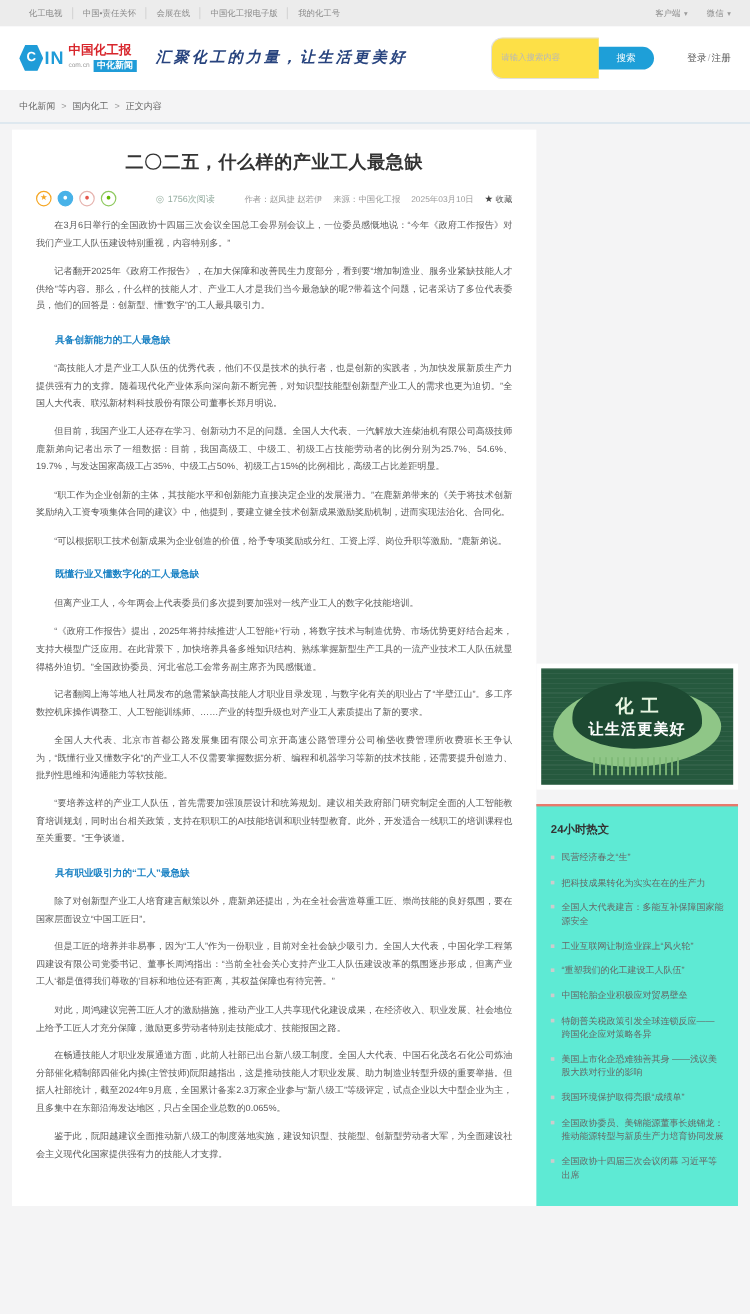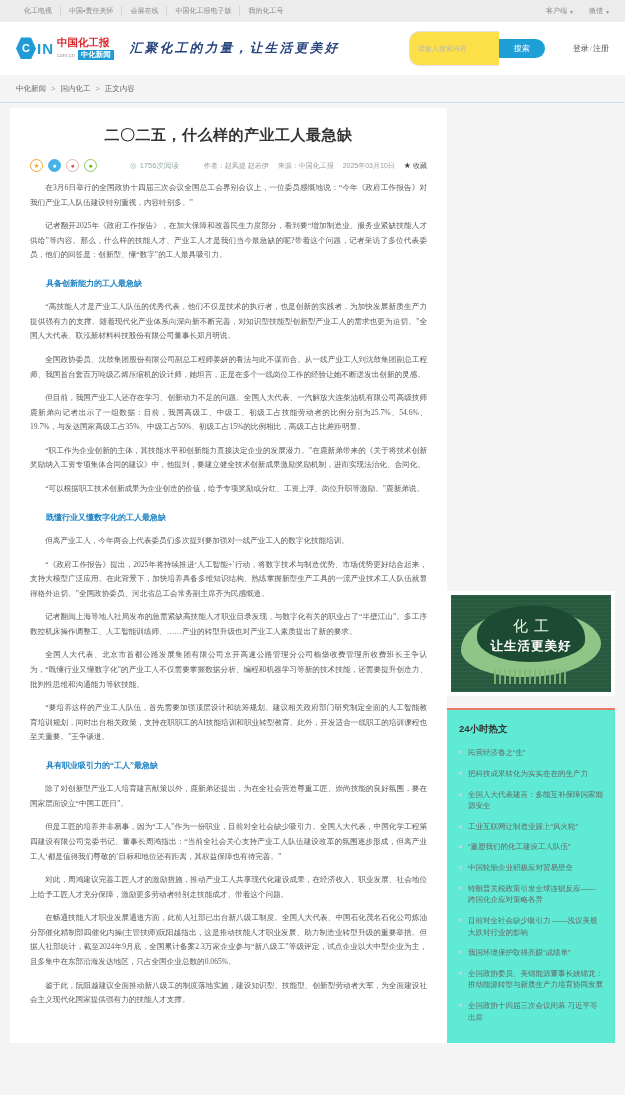--- a/index.html
+++ b/index.html
@@ -46,30 +46,30 @@
   .title{font-size:15px;font-weight:bold;color:#333;text-align:center;margin:6px 0 14px;letter-spacing:.5px;}
   .meta-row{display:flex;align-items:center;justify-content:space-between;margin-bottom:6px;}
   .share{display:flex;align-items:center;gap:5px;}
   .sicon{width:13px;height:13px;border-radius:50%;display:flex;align-items:center;justify-content:center;font-size:7px;cursor:pointer;line-height:1;}
   .views{display:flex;align-items:center;gap:3px;font-size:7.5px;color:#93ac9f;margin-left:8px;}
   .views .eye{font-size:8px;color:#a3b8ab;}
   .meta-right{font-size:7px;color:#999;display:flex;align-items:center;gap:9px;white-space:nowrap;}
   .fav{display:flex;align-items:center;gap:2px;color:#555;cursor:pointer;}
   .fav-star{font-size:8px;color:#444;}
   .article-body{margin-top:6px;}
-  .blk{font-size:7.6px;color:#595959;line-height:1.92;text-align:justify;text-indent:2em;margin:9px 0;font-family:Liberation Serif, serif;}
+  .blk{font-size:7.6px;color:#595959;line-height:1.92;text-align:justify;text-indent:2em;margin:9px 0;}
   .blk.t-h{color:#1b82c4;font-weight:bold;font-size:8px;margin:13px 0 7px;cursor:pointer;}
   
   .sidebar{flex:1;display:flex;flex-direction:column;}
   .banner-card{background:#fff;padding:4px;cursor:pointer;}
   .banner{position:relative;height:97px;background:#26593e;background-image:repeating-linear-gradient(180deg,rgba(255,255,255,.05) 0 1px,transparent 1px 4px);overflow:hidden;}
   .banner::before{content:"";position:absolute;left:10px;right:10px;top:15px;bottom:15px;background:#8fc687;border-radius:48% 52% 55% 45%/60% 50% 50% 40%;}
   .banner::after{content:"";position:absolute;left:26px;right:26px;top:11px;bottom:30px;background:#1d4a32;border-radius:50% 45% 55% 50%/55% 60% 40% 45%;}
   .banner-text{position:absolute;inset:0;display:flex;flex-direction:column;align-items:center;justify-content:center;z-index:2;padding-bottom:14px;}
-  .banner-title{font-size:15px;font-weight:normal;letter-spacing:6px;color:#e9f6e2;text-indent:6px;text-shadow:0 0 1px #2a5c41;}
+  .banner-title{font-size:15px;font-weight:bold;letter-spacing:6px;color:#e9f6e2;text-indent:6px;text-shadow:0 0 1px #2a5c41;}
   .banner-sub{font-size:12.5px;font-weight:bold;color:#fff;font-family:"DejaVu Serif",serif;letter-spacing:1px;margin-top:2px;}
   .bars{position:absolute;bottom:8px;left:50%;transform:translateX(-50%);width:74px;height:15px;z-index:2;background:repeating-linear-gradient(90deg,#7fb977 0 2px,transparent 2px 5px);opacity:.9;}
   .hot-card{margin-top:12px;background:#5eead4;border-top:2px solid #e8796b;padding:11px 12px 15px;}
   .hot-title{font-size:9.5px;font-weight:bold;color:#333;margin:2px 0 7px;}
   .hot-item{display:flex;gap:6px;padding:4.5px 0;font-size:7.5px;color:#666;line-height:1.55;cursor:pointer;}
   .hot-item .dot{flex:0 0 auto;width:3px;height:3px;background:#cccccc;margin-top:4px;}
 </style>
 </head>
 <body>
 
@@ -148,34 +148,33 @@
           <span>收藏</span>
         </span>
       </div>
     </div>
 
     <div class="article-body">
         <div class="blk t-p">在3月6日举行的全国政协十四届三次会议全国总工会界别会议上，一位委员感慨地说：“今年《政府工作报告》对我们产业工人队伍建设特别重视，内容特别多。”</div>
         <div class="blk t-p">记者翻开2025年《政府工作报告》，在加大保障和改善民生力度部分，看到要“增加制造业、服务业紧缺技能人才供给”等内容。那么，什么样的技能人才、产业工人才是我们当今最急缺的呢?带着这个问题，记者采访了多位代表委员，他们的回答是：创新型、懂“数字”的工人最具吸引力。</div>
         <div class="blk t-h">具备创新能力的工人最急缺</div>
         <div class="blk t-p">“高技能人才是产业工人队伍的优秀代表，他们不仅是技术的执行者，也是创新的实践者，为加快发展新质生产力提供强有力的支撑。随着现代化产业体系向深向新不断完善，对知识型技能型创新型产业工人的需求也更为迫切。”全国人大代表、联泓新材料科技股份有限公司董事长郑月明说。</div>
-        <div class="blk t-p">全国政协委员、沈鼓集团股份有限公司副总工程师姜妍的看法与此不谋而合。从一线产业工人到沈鼓集团副总工程师、我国首台套百万吨级乙烯压缩机的设计师，她坦言，正是在多个一线岗位工作的经验让她不断迸发出创新的灵感。</div>
         <div class="blk t-p">但目前，我国产业工人还存在学习、创新动力不足的问题。全国人大代表、一汽解放大连柴油机有限公司高级技师鹿新弟向记者出示了一组数据：目前，我国高级工、中级工、初级工占技能劳动者的比例分别为25.7%、54.6%、19.7%，与发达国家高级工占35%、中级工占50%、初级工占15%的比例相比，高级工占比差距明显。</div>
         <div class="blk t-p">“职工作为企业创新的主体，其技能水平和创新能力直接决定企业的发展潜力。”在鹿新弟带来的《关于将技术创新奖励纳入工资专项集体合同的建议》中，他提到，要建立健全技术创新成果激励奖励机制，进而实现法治化、合同化。</div>
         <div class="blk t-p">“可以根据职工技术创新成果为企业创造的价值，给予专项奖励或分红、工资上浮、岗位升职等激励。”鹿新弟说。</div>
         <div class="blk t-h">既懂行业又懂数字化的工人最急缺</div>
         <div class="blk t-p">但离产业工人，今年两会上代表委员们多次提到要加强对一线产业工人的数字化技能培训。</div>
         <div class="blk t-p">“《政府工作报告》提出，2025年将持续推进‘人工智能+’行动，将数字技术与制造优势、市场优势更好结合起来，支持大模型广泛应用。在此背景下，加快培养具备多维知识结构、熟练掌握新型生产工具的一流产业技术工人队伍就显得格外迫切。”全国政协委员、河北省总工会常务副主席齐为民感慨道。</div>
         <div class="blk t-p">记者翻阅上海等地人社局发布的急需紧缺高技能人才职业目录发现，与数字化有关的职业占了“半壁江山”。多工序数控机床操作调整工、人工智能训练师、……产业的转型升级也对产业工人素质提出了新的要求。</div>
         <div class="blk t-p">全国人大代表、北京市首都公路发展集团有限公司京开高速公路管理分公司榆垡收费管理所收费班长王争认为，“既懂行业又懂数字化”的产业工人不仅需要掌握数据分析、编程和机器学习等新的技术技能，还需要提升创造力、批判性思维和沟通能力等软技能。</div>
         <div class="blk t-p">“要培养这样的产业工人队伍，首先需要加强顶层设计和统筹规划。建议相关政府部门研究制定全面的人工智能教育培训规划，同时出台相关政策，支持在职职工的AI技能培训和职业转型教育。此外，开发适合一线职工的培训课程也至关重要。”王争谈道。</div>
         <div class="blk t-h">具有职业吸引力的“工人”最急缺</div>
         <div class="blk t-p">除了对创新型产业工人培育建言献策以外，鹿新弟还提出，为在全社会营造尊重工匠、崇尚技能的良好氛围，要在国家层面设立“中国工匠日”。</div>
         <div class="blk t-p">但是工匠的培养并非易事，因为“工人”作为一份职业，目前对全社会缺少吸引力。全国人大代表，中国化学工程第四建设有限公司党委书记、董事长周鸿指出：“当前全社会关心支持产业工人队伍建设改革的氛围逐步形成，但离产业工人‘都是值得我们尊敬的’目标和地位还有距离，其权益保障也有待完善。”</div>
-        <div class="blk t-p">对此，周鸿建议完善工匠人才的激励措施，推动产业工人共享现代化建设成果，在经济收入、职业发展、社会地位上给予工匠人才充分保障，激励更多劳动者特别走技能成才、带着这个问题。</div>
+        <div class="blk t-p">对此，周鸿建议完善工匠人才的激励措施，推动产业工人共享现代化建设成果，在经济收入、职业发展、社会地位上给予工匠人才充分保障，激励更多劳动者特别走技能成才、技能报国之路。</div>
         <div class="blk t-p">在畅通技能人才职业发展通道方面，此前人社部已出台新八级工制度。全国人大代表、中国石化茂名石化公司炼油分部催化精制部四催化内操(主管技师)阮阳越指出，这是推动技能人才职业发展、助力制造业转型升级的重要举措。但据人社部统计，截至2024年9月底，全国累计备案2.3万家企业参与“新八级工”等级评定，试点企业以大中型企业为主，且多集中在东部沿海发达地区，只占全国企业总数的0.065%。</div>
         <div class="blk t-p">鉴于此，阮阳越建议全面推动新八级工的制度落地实施，建设知识型、技能型、创新型劳动者大军，为全面建设社会主义现代化国家提供强有力的技能人才支撑。</div>
       </div>
   </div>
 
   <div class="sidebar">
     <div class="banner-card">
       <div class="banner">
         <div class="banner-text">
           <div class="banner-title">化工</div>
@@ -211,21 +210,21 @@
           <div class="hot-item">
           <span class="dot"></span>
           <span>中国轮胎企业积极应对贸易壁垒</span>
         </div>
           <div class="hot-item">
           <span class="dot"></span>
           <span>特朗普关税政策引发全球连锁反应—— 跨国化企应对策略各异</span>
         </div>
           <div class="hot-item">
           <span class="dot"></span>
-          <span>目前对全社会缺少吸引力 ——浅议美股大跌对行业的影响</span>
+          <span>美国上市化企恐难独善其身 ——浅议美股大跌对行业的影响</span>
         </div>
           <div class="hot-item">
           <span class="dot"></span>
           <span>我国环境保护取得亮眼“成绩单”</span>
         </div>
           <div class="hot-item">
           <span class="dot"></span>
           <span>全国政协委员、美锦能源董事长姚锦龙：推动能源转型与新质生产力培育协同发展</span>
         </div>
           <div class="hot-item">

